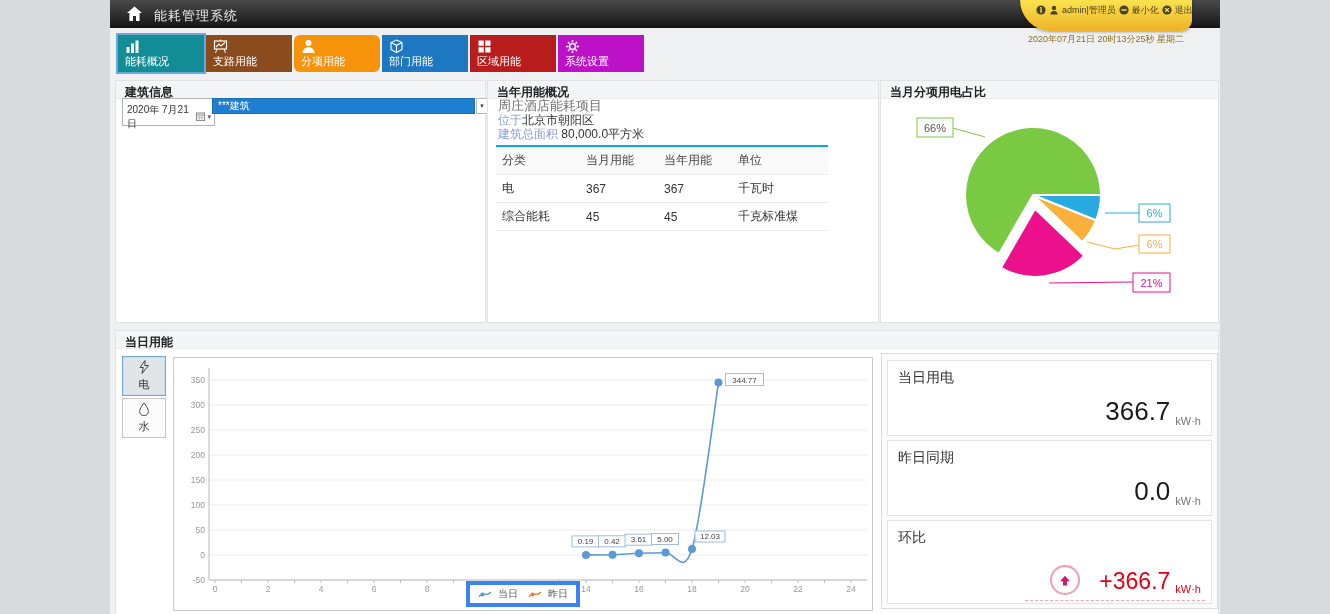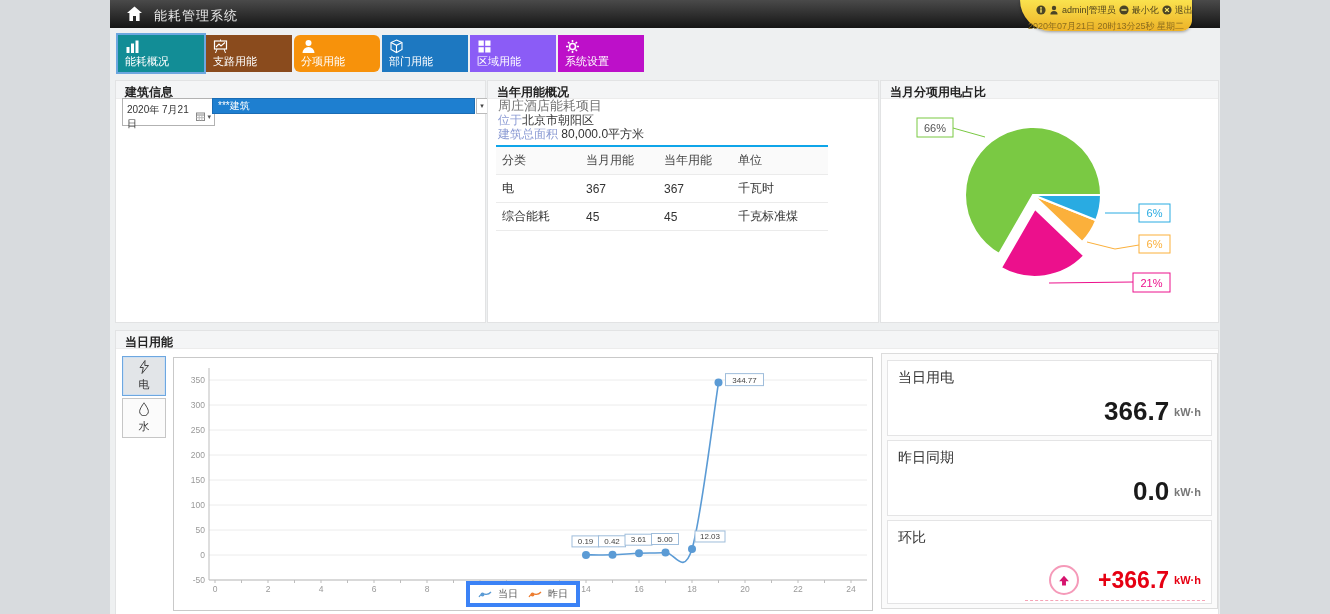--- a/index.html
+++ b/index.html
@@ -9,21 +9,21 @@
 
   
   #topbar{position:absolute;left:110px;top:0;width:1110px;height:28px;background:linear-gradient(#4a4a4a,#151515);}
   .home-btn{position:absolute;left:16px;top:6px;width:17px;height:16px;cursor:pointer;}
   .app-title{position:absolute;left:44px;top:7px;font-size:13px;color:#eaeaea;letter-spacing:1px;}
 
   
   #banner{position:absolute;right:28px;top:0;width:172px;height:31px;background:linear-gradient(#fae24e,#edb227);border-radius:0 0 12px 34px;box-shadow:0 1px 3px rgba(0,0,0,.35);}
   .banner-row1{display:flex;align-items:center;gap:3px;padding:4px 6px 0 16px;font-size:9px;color:#4f431c;white-space:nowrap;}
   .banner-row1 .lnk{cursor:pointer;}
-  .banner-row2{text-align:center;font-size:9px;color:#8d6e1e;margin-top:3px;}
+  .banner-row2{text-align:center;font-size:9px;color:#8d6e1e;margin-top:16px;}
 
   
   #nav{position:absolute;left:118px;top:35px;display:flex;gap:2px;}
   .nav-tile{width:86px;height:37px;position:relative;cursor:pointer;}
   .nav-tile.selected{outline:2px solid #6da7e0;}
   .tile-icon{position:absolute;left:7px;top:4px;width:15px;height:15px;}
   .tile-label{position:absolute;left:7px;bottom:3px;font-size:11px;color:#fff;}
 
   
   .panel{position:absolute;background:#fff;border:1px solid #e2e3e4;}
@@ -63,21 +63,21 @@
   #chart-box{position:absolute;left:57px;top:26px;width:698px;height:252px;border:1px solid #c9c9c9;background:#fff;}
   #line-svg{position:absolute;left:1px;top:2px;}
   .line-legend{position:absolute;left:50%;bottom:3px;transform:translateX(-50%);border:4px solid #3b82f6;background:#fff;padding:2px 8px;display:flex;gap:10px;align-items:center;font-size:10px;color:#555;}
   .lg-icon{display:inline-flex;margin-right:3px;vertical-align:middle;}
 
   
   #stats-box{position:absolute;left:765px;top:22px;width:337px;height:256px;border:1px solid #dcdcdc;background:#fbfbfb;box-sizing:border-box;}
   .stat-card{position:absolute;left:5px;width:325px;background:#fff;border:1px solid #e4e4e5;box-sizing:border-box;}
   #card-today{top:6px;height:76px;} #card-yesterday{top:86px;height:76px;} #card-ratio{top:166px;height:84px;}
   .stat-label{position:absolute;top:8px;left:10px;font-size:14px;color:#333;}
-  .stat-value-row{position:absolute;right:10px;bottom:8px;display:flex;align-items:center;gap:5px;font-weight:bold;}
+  .stat-value-row{position:absolute;right:10px;bottom:8px;display:flex;align-items:flex-end;gap:5px;}
   .stat-value{font-size:26px;color:#1a1a1a;}
   .stat-unit{font-size:11px;color:#777;}
   #card-ratio .stat-value{font-size:23px;color:#e60012;}
   #card-ratio .stat-unit{color:#e60012;}
   .trend-circle{width:26px;height:26px;border:2px solid #f59ab9;border-radius:50%;display:flex;align-items:center;justify-content:center;align-self:center;margin-right:14px;background:#fff;}
   .dash-line{position:absolute;right:6px;bottom:2px;width:180px;border-top:1px dashed #f5a3b5;}
 </style>
 </head>
 <body>
 
@@ -144,21 +144,21 @@
           </svg></span>
       <span class="tile-label">分项用能</span>
     </div>
     <div class="nav-tile" style="background: rgb(29, 120, 193);">
       <span class="tile-icon"><svg width="15" height="15" viewBox="0 0 15 15">
             <path d="M7.5 1 L13 3.5 V10.5 L7.5 13.5 L2 10.5 V3.5 Z" fill="none" stroke="#fff" stroke-width="1.1"></path>
             <path d="M2 3.5 L7.5 6.3 L13 3.5 M7.5 6.3 V13.5" fill="none" stroke="#fff" stroke-width="1.1"></path>
           </svg></span>
       <span class="tile-label">部门用能</span>
     </div>
-    <div class="nav-tile" style="background: #8b5cf6;">
+    <div class="nav-tile" style="background: #b91c1c;">
       <span class="tile-icon"><svg width="15" height="15" viewBox="0 0 15 15">
             <rect x="1.5" y="1.5" width="5.3" height="5.3" fill="#fff"></rect>
             <rect x="8.2" y="1.5" width="5.3" height="5.3" fill="#fff"></rect>
             <rect x="1.5" y="8.2" width="5.3" height="5.3" fill="#fff"></rect>
             <rect x="8.2" y="8.2" width="5.3" height="5.3" fill="#fff"></rect>
           </svg></span>
       <span class="tile-label">区域用能</span>
     </div>
     <div class="nav-tile" style="background: rgb(189, 16, 201);">
       <span class="tile-icon"><svg width="15" height="15" viewBox="0 0 15 15">

